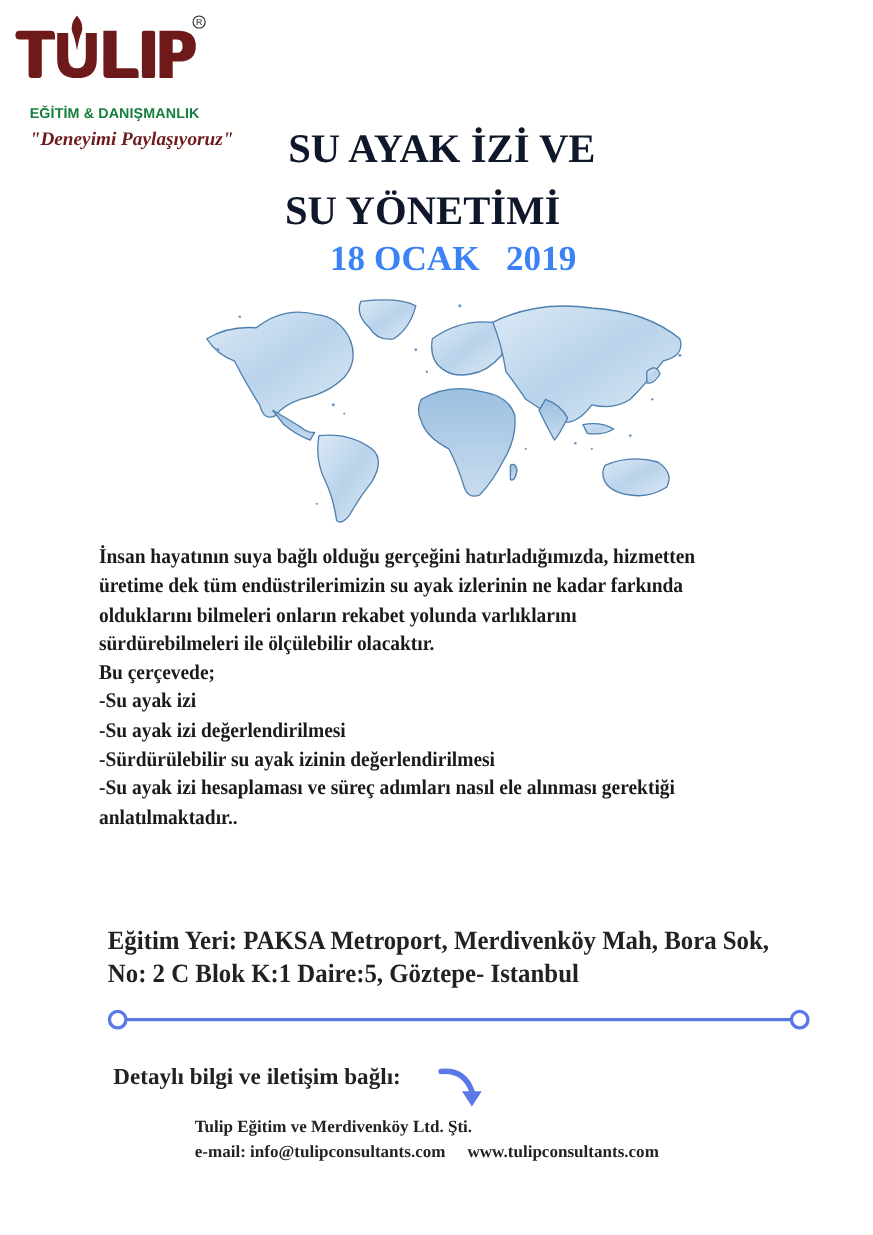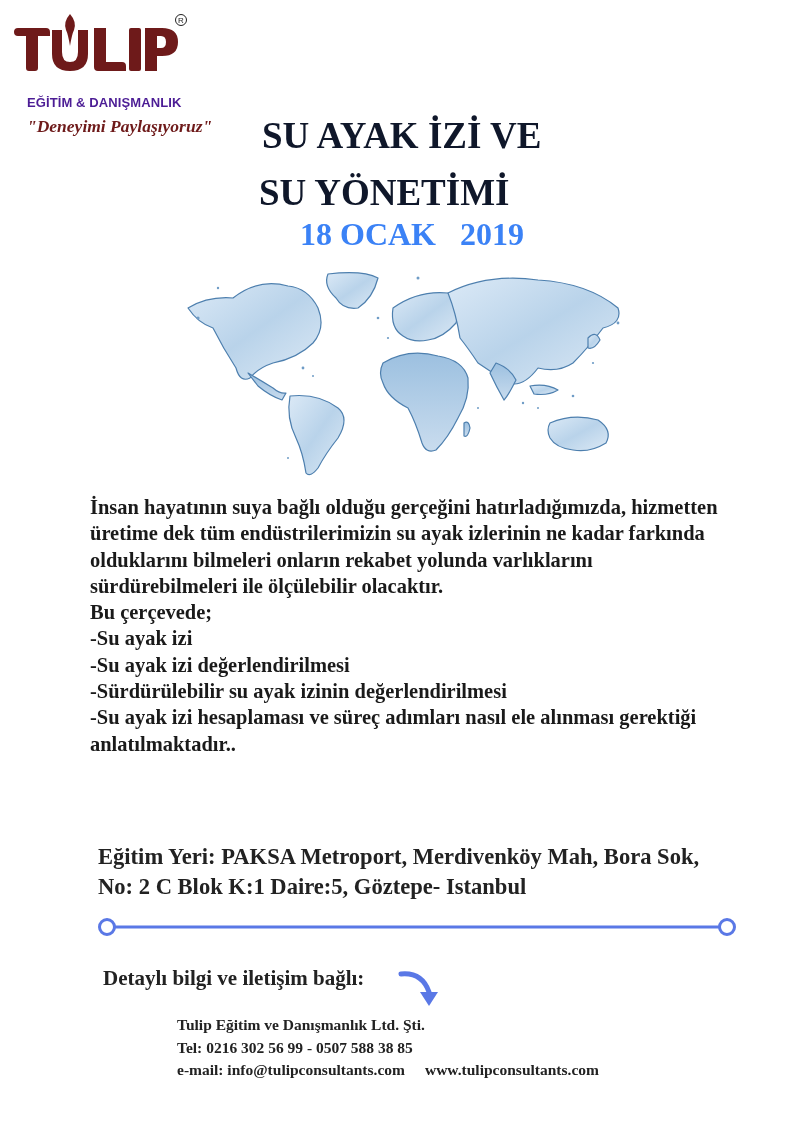--- a/index.html
+++ b/index.html
@@ -4,38 +4,38 @@
 <style>
   html, body { margin: 0; padding: 0; background: #ffffff; }
   body { width: 794px; height: 1123px; position: relative; overflow: hidden;
          font-family: "Liberation Serif", "DejaVu Serif", serif; color: #1a1a1a; }
 
   
   .logo { position: absolute; left: 12px; top: 12px; width: 240px; }
   .logo-mark { position: relative; height: 58px; width: 175px; }
   .logo-mark svg { position: absolute; left: 0; top: 0; }
   .logo-sub { position: absolute; left: 15px; top: 83px; font-family: "Liberation Sans", "DejaVu Sans", sans-serif;
-              font-weight: bold; font-size: 13px; color: #4c1d95; letter-spacing: 0.1px; white-space: nowrap; }
+              font-weight: bold; font-size: 13px; color: #15803d; letter-spacing: 0.1px; white-space: nowrap; }
   .logo-tagline { position: absolute; left: 15px; top: 104px; font-family: "Liberation Serif", serif;
                   font-style: italic; font-weight: bold; font-size: 17.5px; color: #6e1a1a; white-space: nowrap; }
 
   
   .title { position: absolute; font-family: "Liberation Serif", serif; font-weight: bold;
            color: #0f172a; font-size: 37px; white-space: nowrap; line-height: 1; }
   .title-1 { left: 262px; top: 117px; }
   .title-2 { left: 259px; top: 174px; }
   .date { position: absolute; left: 300px; top: 218px; font-family: Liberation Serif, serif; font-weight: bold;
           font-size: 32px; color: #3b82f6; white-space: pre; line-height: 1; }
 
   
   .map { position: absolute; left: 178px; top: 268px; width: 450px; height: 210px; }
 
   
   .body-text { position: absolute; left: 90px; top: 494px; width: 660px;
-               font-family: "Liberation Serif", serif; font-weight: bold; font-size: 22px;
+               font-family: "Liberation Serif", serif; font-weight: bold; font-size: 19px;
                line-height: 26.3px; color: #1a1a1a; }
   .body-text .line { display: block; white-space: nowrap; transform: scaleX(0.93); transform-origin: left center; }
 
   
   .venue { position: absolute; left: 98px; top: 841px; font-family: "Liberation Serif", serif; font-weight: bold;
            font-size: 24px; line-height: 30px; color: #222; }
   .venue .line { display: block; white-space: nowrap; transform: scaleX(0.94); transform-origin: left center; }
 
   
   .timeline { position: absolute; left: 97px; top: 917px; width: 641px; height: 20px; }
@@ -168,16 +168,15 @@
 </div>
 
 <div class="contact-heading">Detaylı bilgi ve iletişim bağlı:</div>
 <div class="arrow">
   <svg width="42" height="44" viewBox="0 0 42 44">
     <path d="M5 8 Q26 6 33 26" fill="none" stroke="#5a78e6" stroke-width="5" stroke-linecap="round"></path>
     <path d="M24 26 L42 26 L33 40 Z" fill="#5a78e6"></path>
   </svg>
 </div>
 <div class="contact-block">
-  <span class="line">Tulip Eğitim ve Danışmanlık Ltd. Şti.</span>
-  <span class="line">Tel: 0216 302 56 99 - 0507 588 38 85</span>
+  <span class="line">Tulip Eğitim ve Merdivenköy Ltd. Şti.</span>
   <span class="line"><span>e-mail: info@tulipconsultants.com</span><span class="web">www.tulipconsultants.com</span></span>
 </div>
 
 </body></html>

